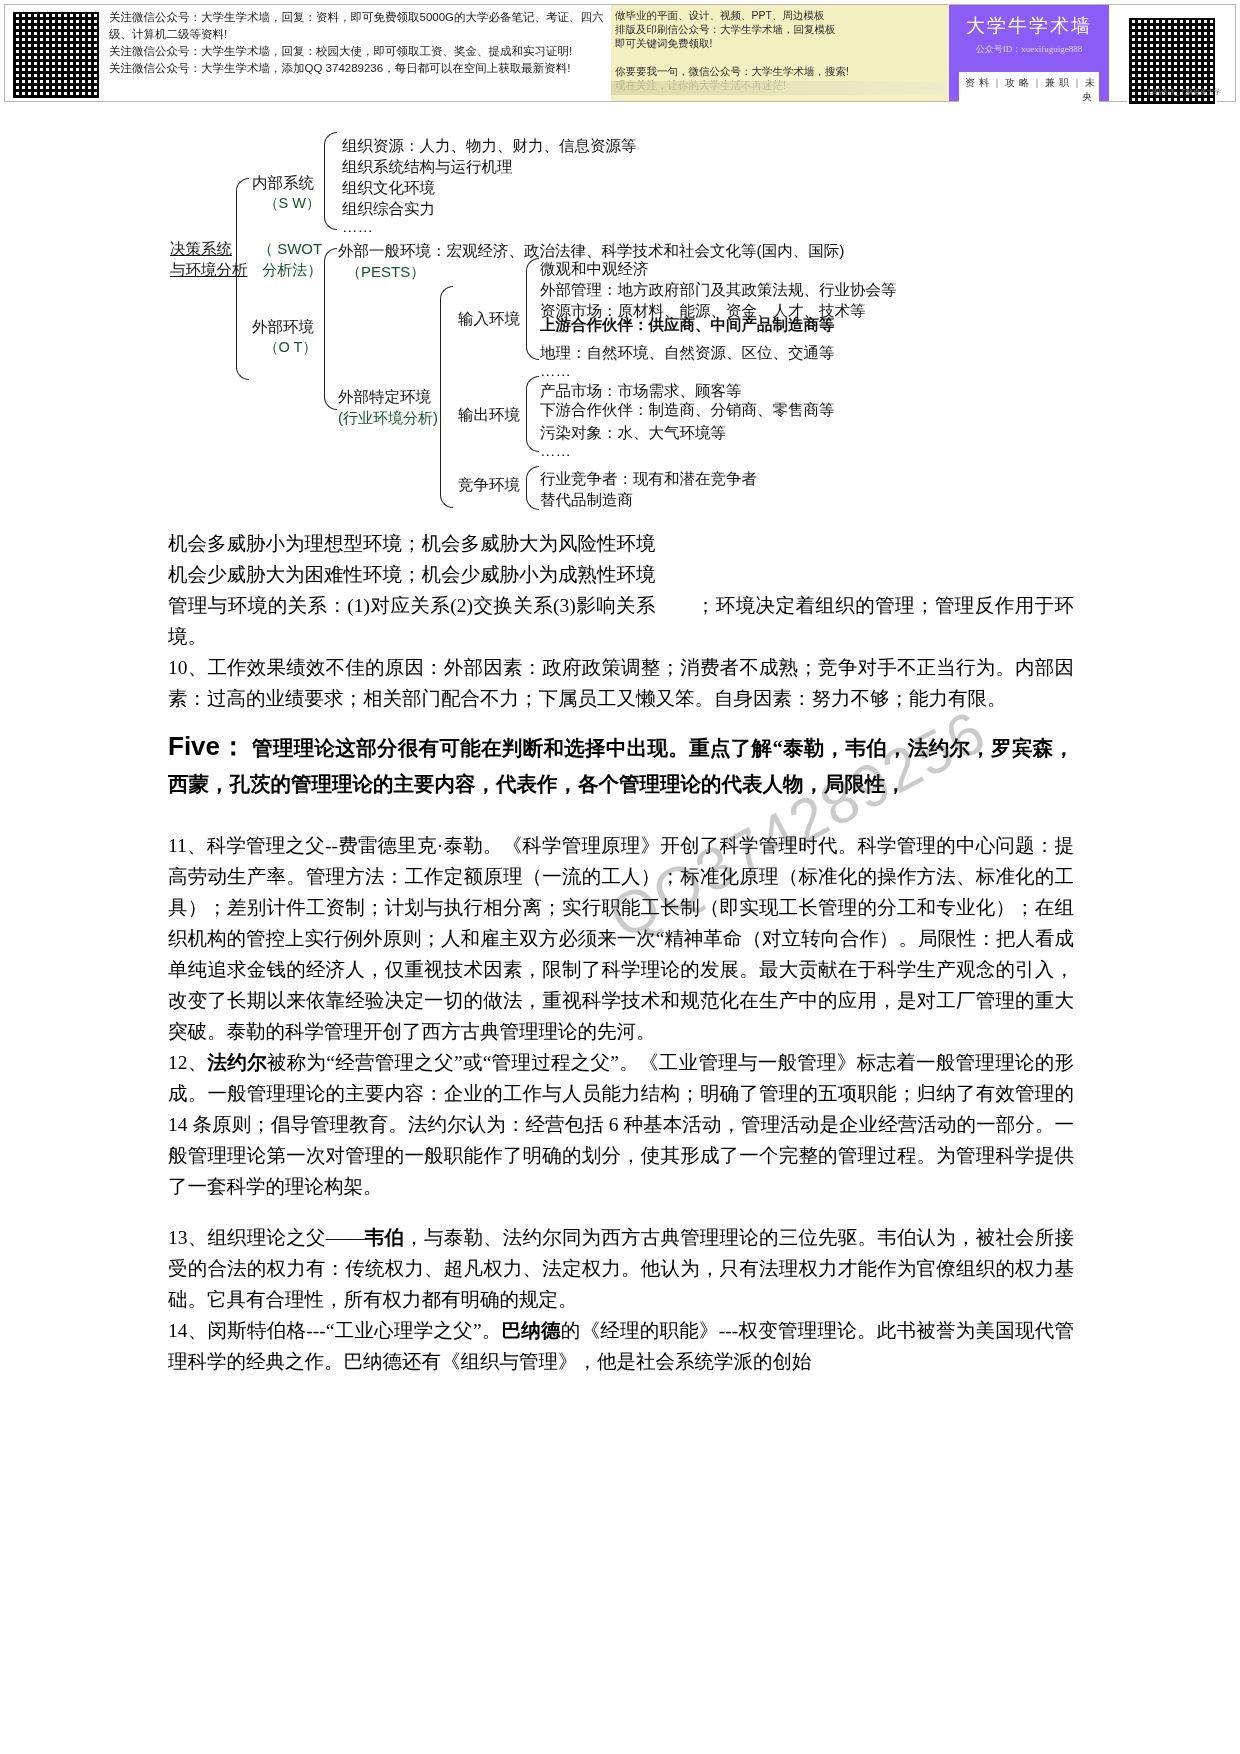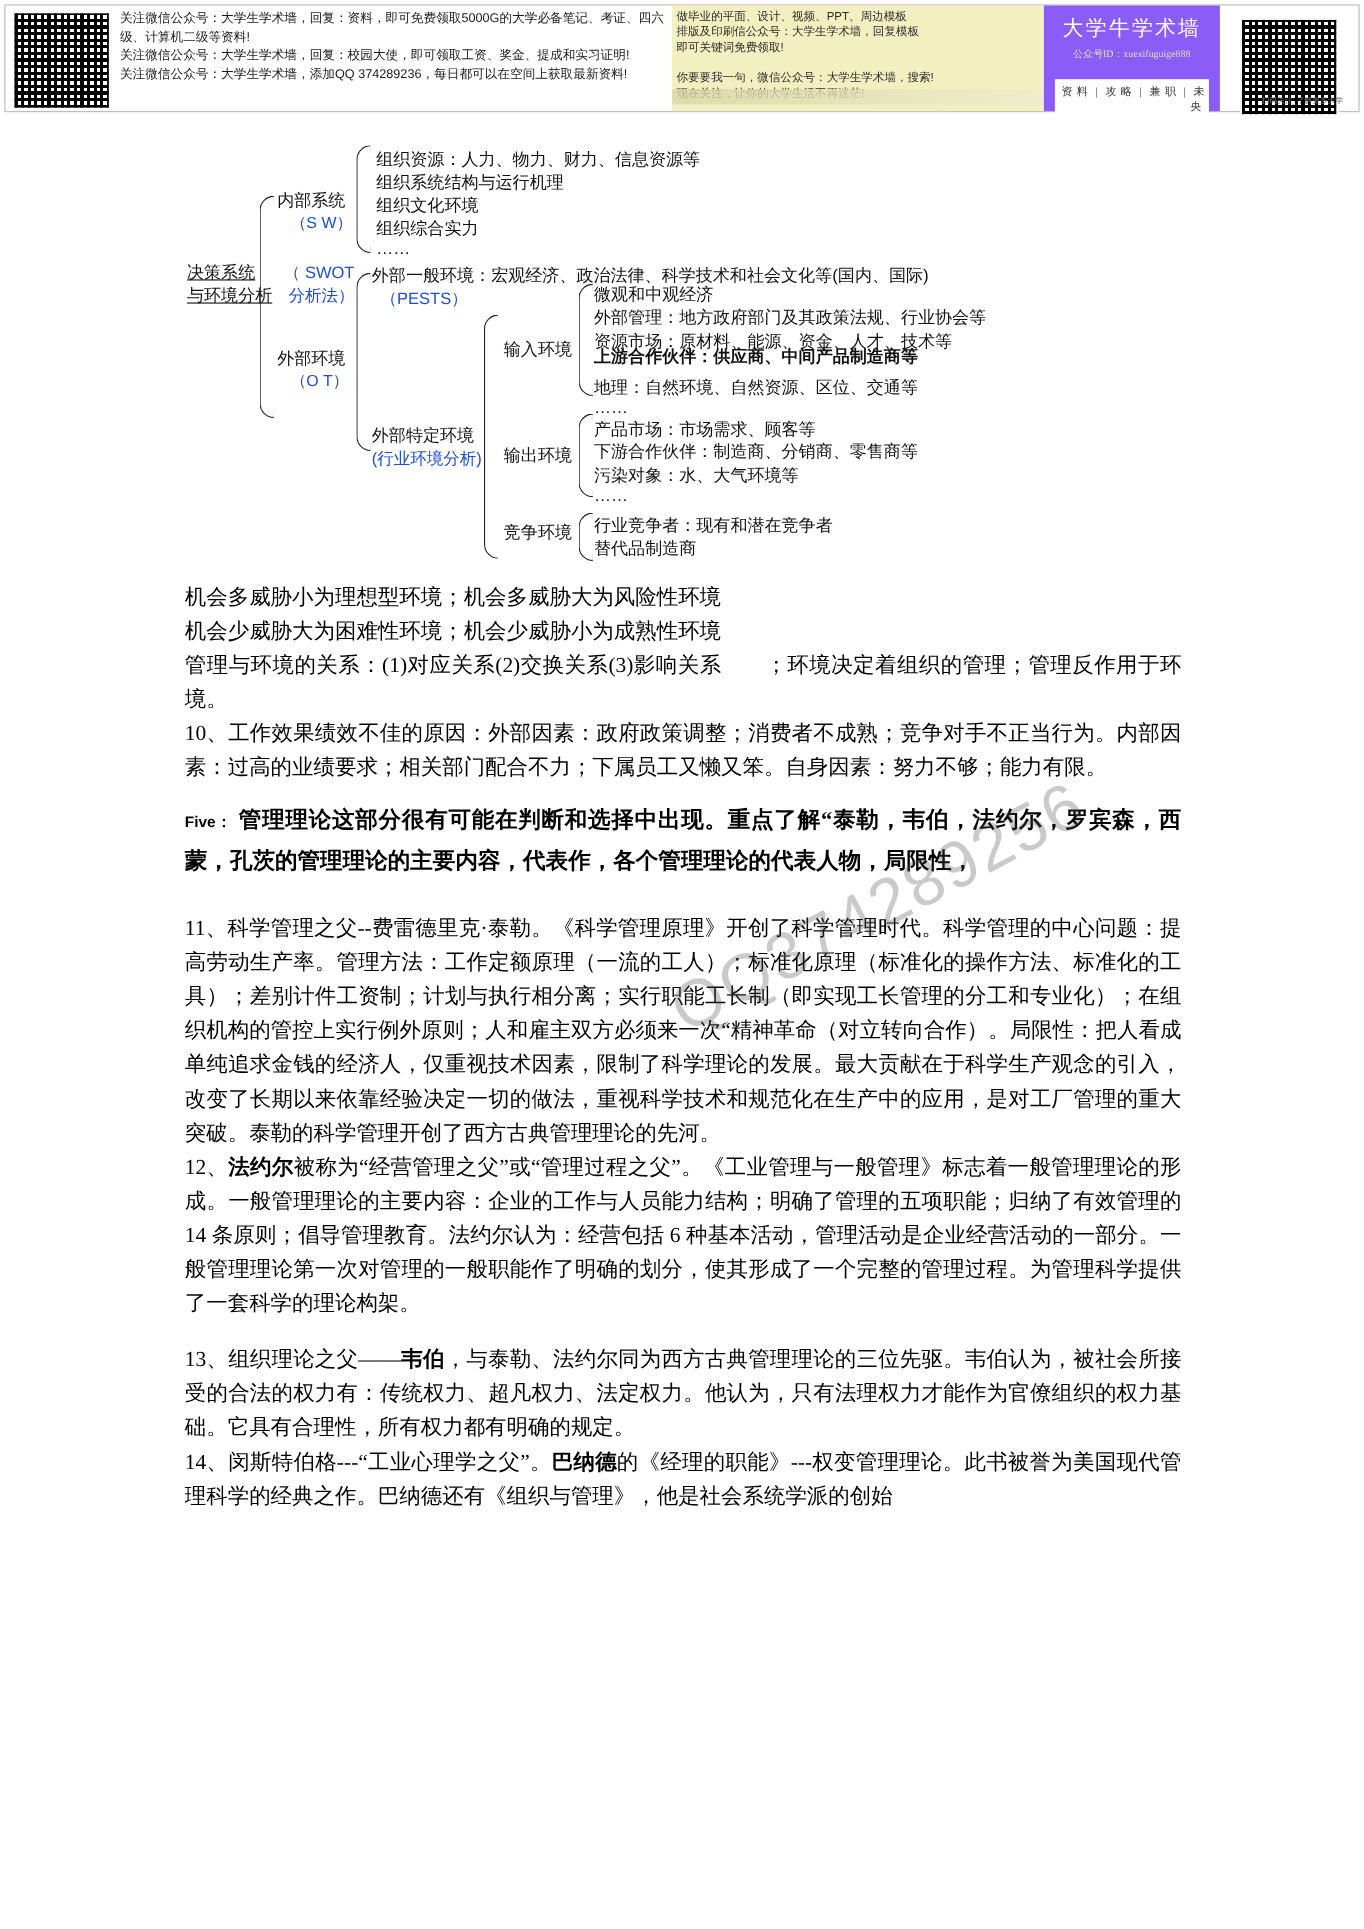--- a/index.html
+++ b/index.html
@@ -123,21 +123,21 @@
     height: 400px;
     font-family: "Liberation Sans", "DejaVu Sans", sans-serif;
     font-size: 15.5px;
     color: #111;
   }
   .diagram .lbl {
     position: absolute;
     white-space: pre;
     line-height: 21px;
   }
-  .diagram .red { color: #1d4ed8; }
+  .diagram .red { color: #14532d; }
 
   
   .cbrace {
     position: absolute;
     border-left: 1.4px solid #222;
     border-top: 1.4px solid #222;
     border-bottom: 1.4px solid #222;
     border-radius: 14px 0 0 14px;
     width: 12px;
   }
@@ -152,21 +152,21 @@
     text-align: justify;
   }
   .body-text p { margin: 0; }
   .spacer { height: 14px; }
   .b { font-weight: bold; }
   .five-head {
     font-size: 20.5px;
     font-weight: bold;
     line-height: 36px;
   }
-  .five-head .fw { font-family: "Liberation Sans", sans-serif; font-size: 14px; }
+  .five-head .fw { font-family: "Liberation Sans", sans-serif; font-size: 26px; }
 
   
   .watermark {
     position: absolute;
     left: 590px;
     top: 790px;
     font-family: "Liberation Sans", sans-serif;
     font-size: 60px;
     color: rgba(80,80,80,0.30);
     transform: rotate(-28deg);

